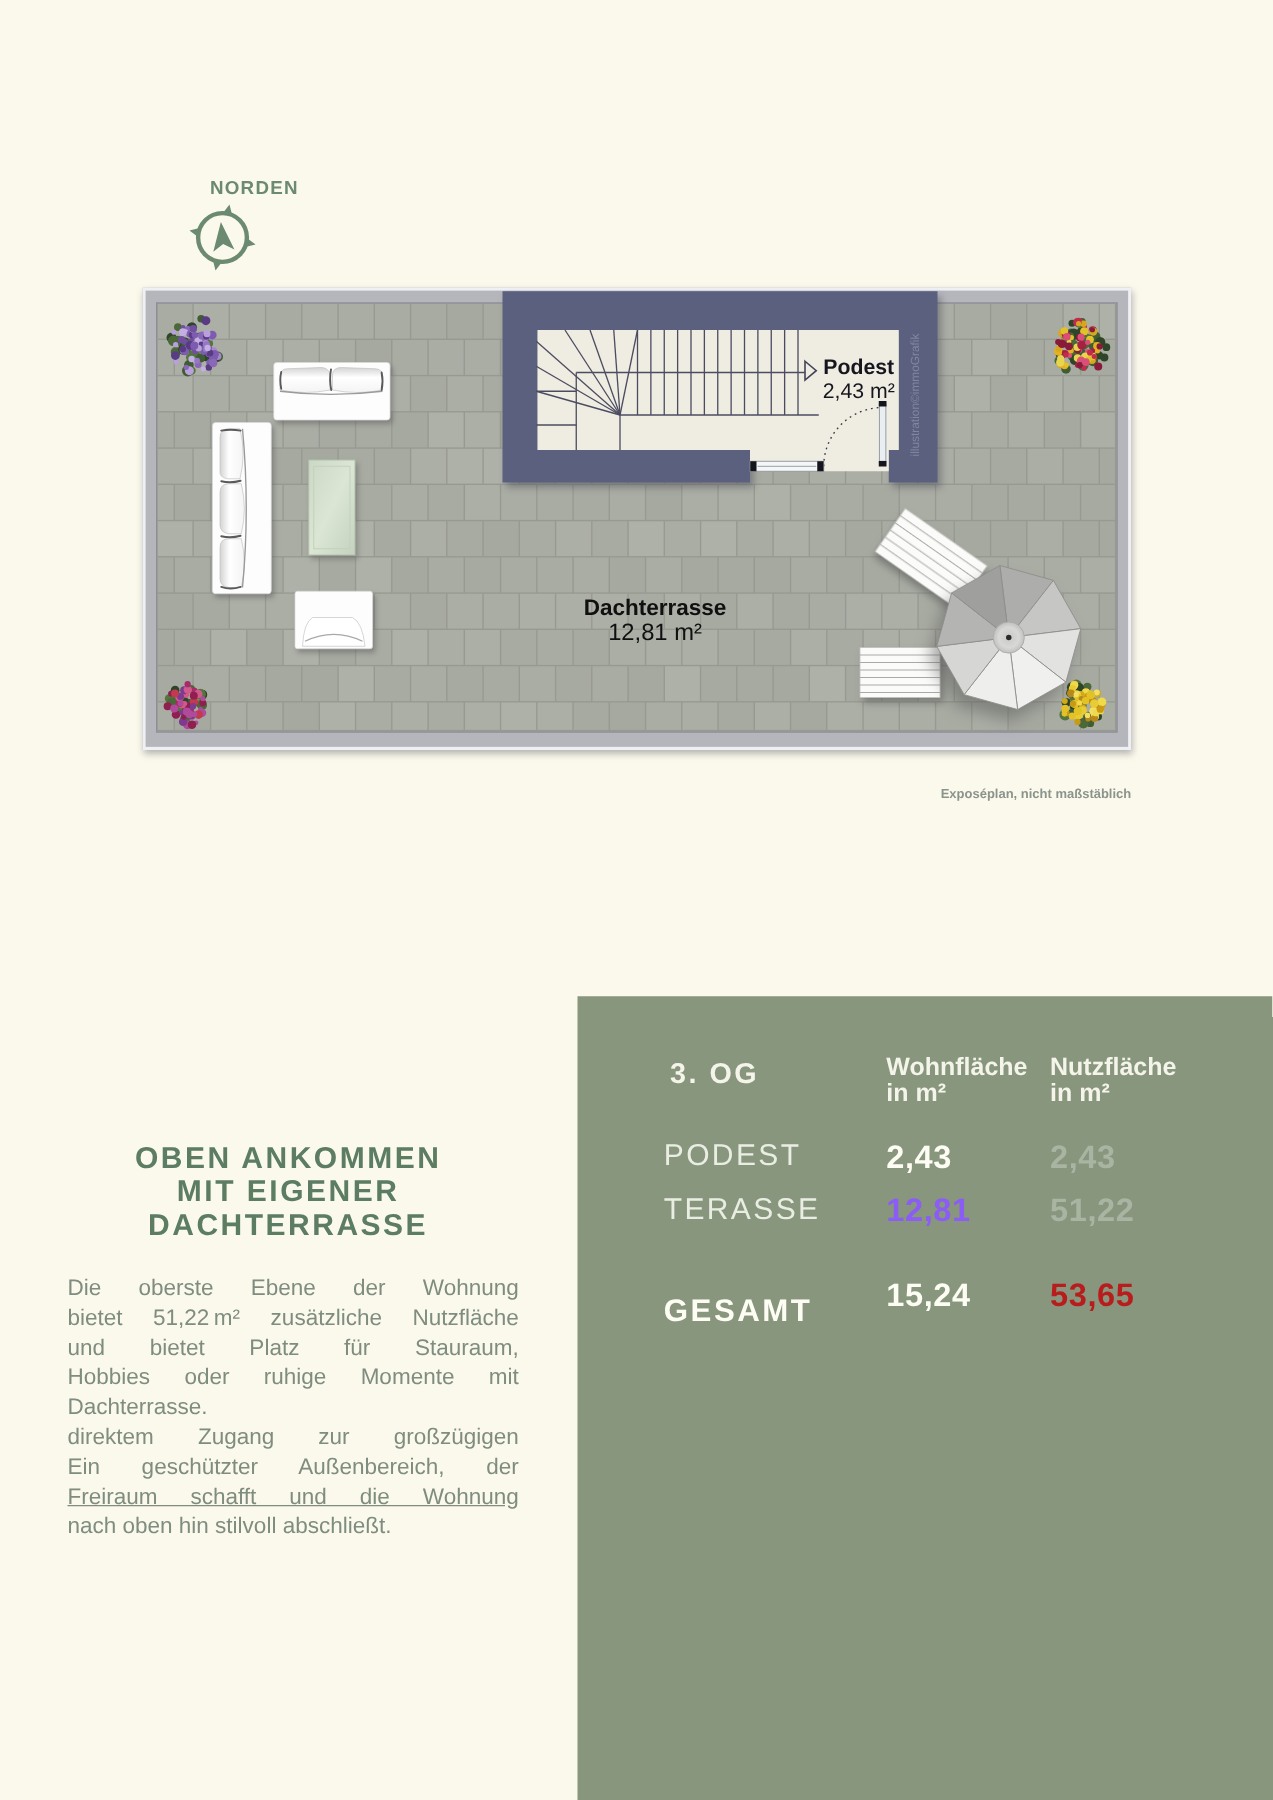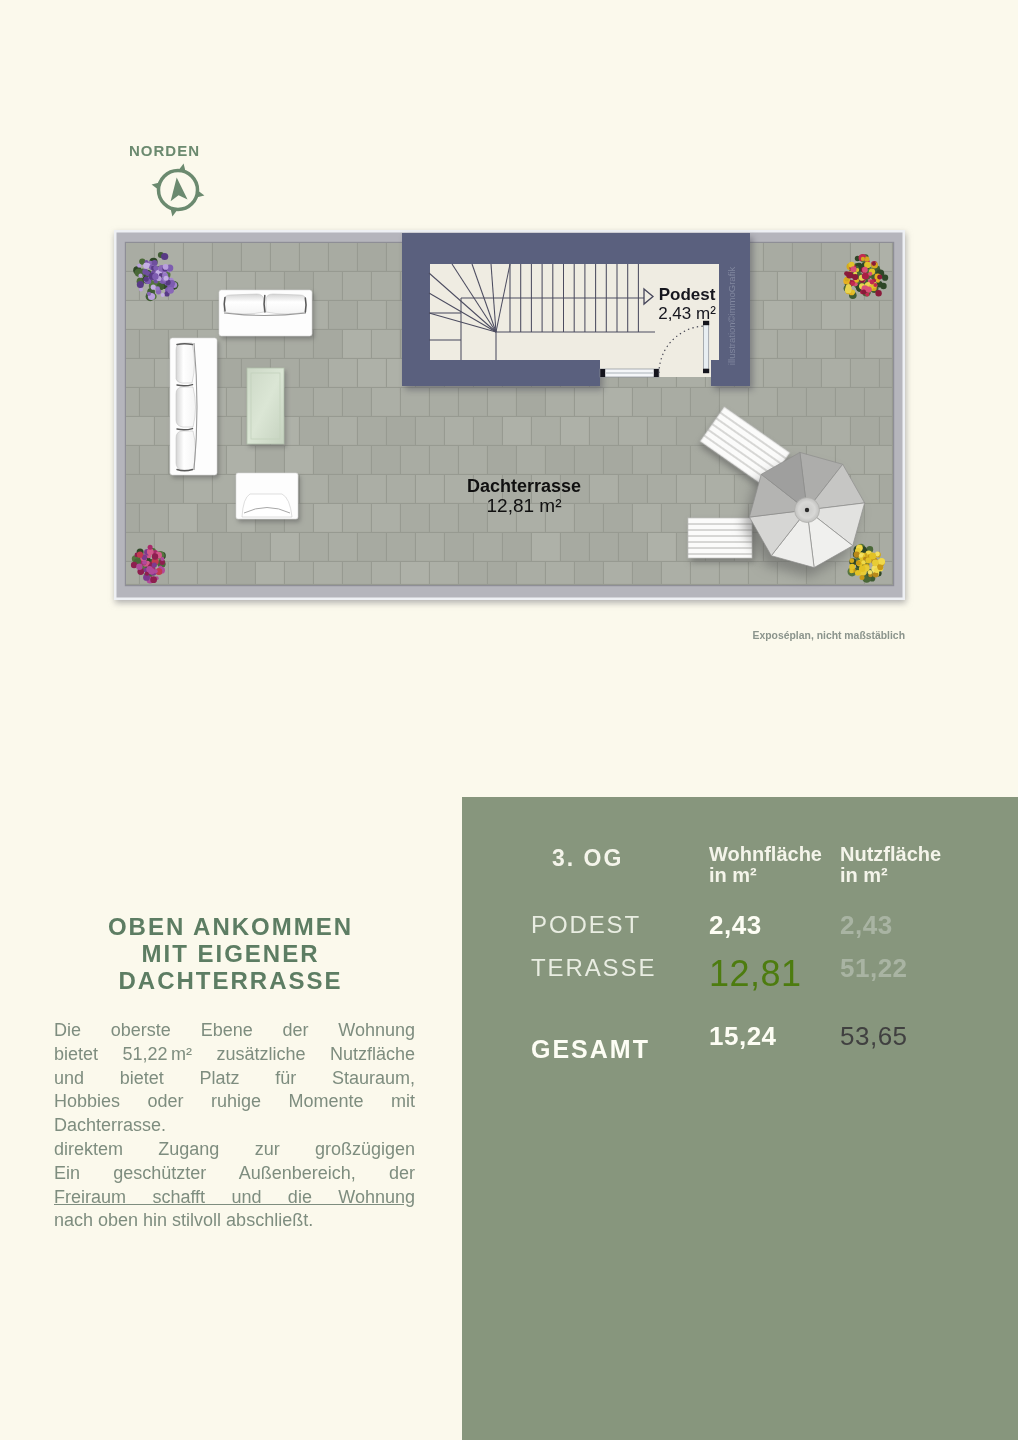--- a/index.html
+++ b/index.html
@@ -3,21 +3,21 @@
 <meta charset="utf-8">
 <title>Dachterrasse</title>
 <style>
   html,body{margin:0;padding:0;}
   body{width:1018px;height:1440px;background:#fbf9ec;font-family:"Liberation Sans",sans-serif;position:relative;overflow:hidden;}
   .abs{position:absolute;}
 </style>
 </head>
 <body>
 
-<div class="abs" style="left:129px;top:142px;width:110px;text-align:left;font-size:15px;font-weight:bold;letter-spacing:1px;color:#6b8a6f;">NORDEN</div>
+<div class="abs" style="left:129px;top:142px;width:110px;text-align:right;font-size:15px;font-weight:bold;letter-spacing:1px;color:#6b8a6f;">NORDEN</div>
 
 <svg class="abs" style="left:148px;top:160px;" width="60" height="60" viewBox="0 0 60 60">
   <g transform="rotate(12 30 30)">
     <path d="M30 3 L33.6 10.5 L26.4 10.5 Z" fill="#6b8a6f"></path>
     <path d="M30 57 L33.6 49.5 L26.4 49.5 Z" fill="#6b8a6f"></path>
     <path d="M3 30 L10.5 26.4 L10.5 33.6 Z" fill="#6b8a6f"></path>
     <path d="M57 30 L49.5 26.4 L49.5 33.6 Z" fill="#6b8a6f"></path>
   </g>
   <circle cx="30" cy="30" r="19.5" fill="none" stroke="#6b8a6f" stroke-width="3.5"></circle>
   <g transform="rotate(-6 30 30)">
@@ -857,29 +857,29 @@
   <div style="text-align:justify;text-align-last:justify;">Hobbies oder ruhige Momente mit</div>
   <div>Dachterrasse.</div>
   <div style="text-align:justify;text-align-last:justify;">direktem Zugang zur großzügigen</div>
   <div style="text-align:justify;text-align-last:justify;">Ein geschützter Außenbereich, der</div>
   <div style="text-align:justify;text-align-last:justify;text-decoration:underline;">Freiraum schafft und die Wohnung</div>
   <div>nach oben hin stilvoll abschließt.</div>
 </div>
 
 <div class="abs" style="left:462px;top:797px;width:556px;height:643px;background:#87967d;"></div>
 
-<div class="abs" style="left:536px;top:845px;font-size:23px;font-weight:bold;letter-spacing:2px;color:#f4f4ea;margin-left:16px;">3. OG</div>
+<div class="abs" style="left:536px;top:845px;font-size:23px;font-weight:bold;letter-spacing:2px;color:#f4f4ea;">3. OG</div>
 
 <div class="abs" style="left:709px;top:844px;font-size:20px;font-weight:bold;line-height:21px;color:#f4f4ea;">Wohnfläche<br>in m²</div>
 
 <div class="abs" style="left:840px;top:844px;font-size:20px;font-weight:bold;line-height:21px;color:#f4f4ea;">Nutzfläche<br>in m²</div>
 
 <div class="abs" style="left:531px;top:911px;font-size:24px;letter-spacing:1.9px;color:#e9ede2;">PODEST</div>
 <div class="abs" style="left:709px;top:910px;font-size:26px;letter-spacing:0.5px;font-weight:bold;color:#fdfdf4;">2,43</div>
 <div class="abs" style="left:840px;top:910px;font-size:26px;letter-spacing:0.5px;font-weight:bold;color:#a9b4a3;">2,43</div>
 
 <div class="abs" style="left:531px;top:954px;font-size:24px;letter-spacing:1.9px;color:#e9ede2;">TERASSE</div>
-<div class="abs" style="left:709px;top:953px;font-size:36px;letter-spacing:0.5px;font-weight:normal;color:#4d7c0f;">12,81</div>
+<div class="abs" style="left:709px;top:953px;font-size:26px;letter-spacing:0.5px;font-weight:bold;color:#8b5cf6;">12,81</div>
 <div class="abs" style="left:840px;top:953px;font-size:26px;letter-spacing:0.5px;font-weight:bold;color:#a9b4a3;">51,22</div>
 
 <div class="abs" style="left:531px;top:1035px;font-size:25px;font-weight:bold;letter-spacing:2px;color:#fdfdf4;">GESAMT</div>
 <div class="abs" style="left:709px;top:1021px;font-size:26px;letter-spacing:0.5px;font-weight:bold;color:#fdfdf4;">15,24</div>
-<div class="abs" style="left:840px;top:1021px;font-size:26px;letter-spacing:0.5px;font-weight:normal;color:#404040;">53,65</div>
+<div class="abs" style="left:840px;top:1021px;font-size:26px;letter-spacing:0.5px;font-weight:bold;color:#b91c1c;">53,65</div>
 
 </body></html>

